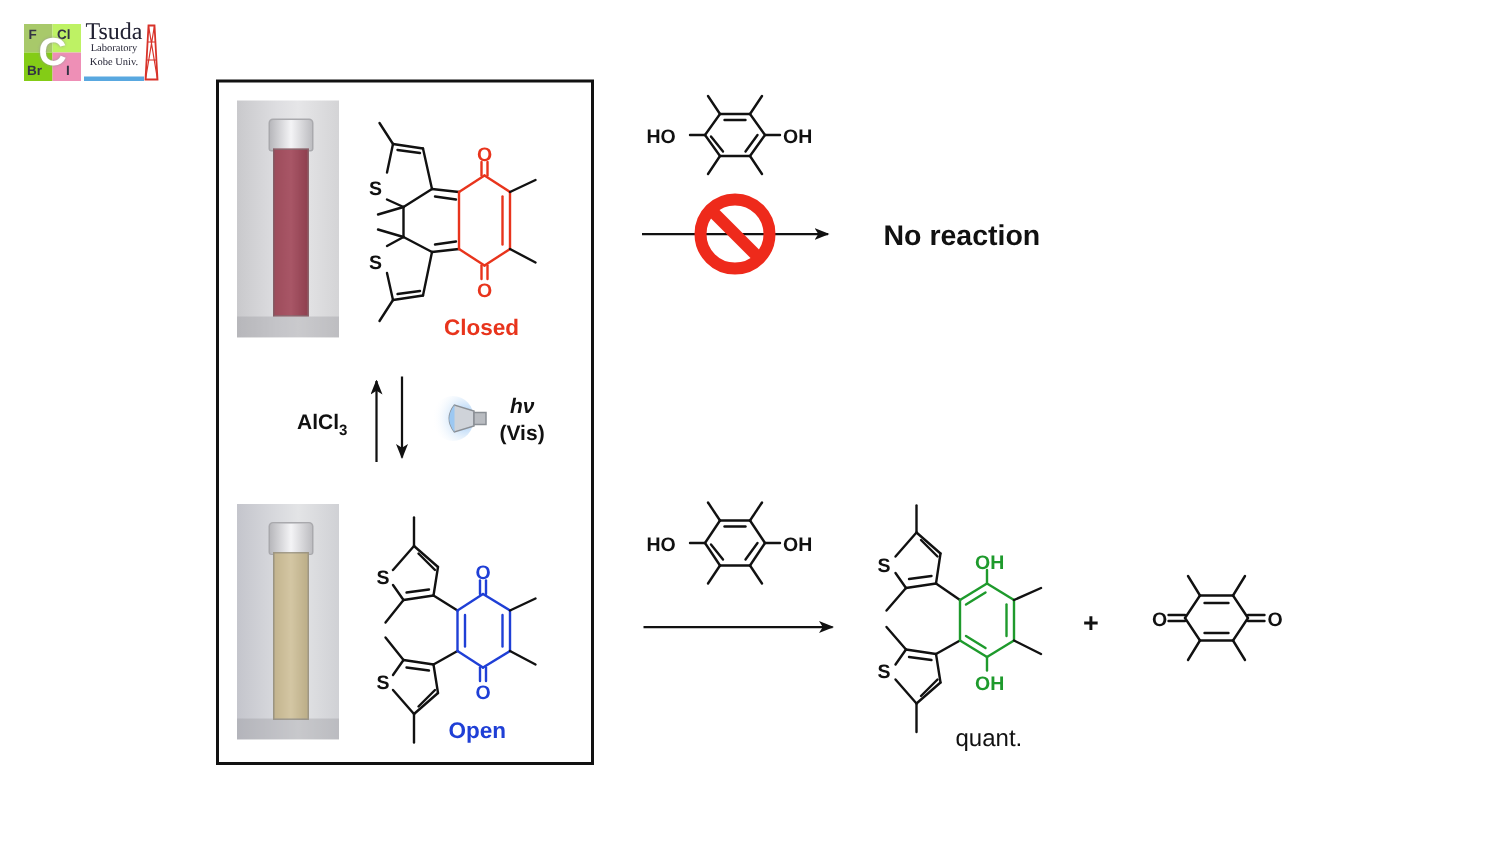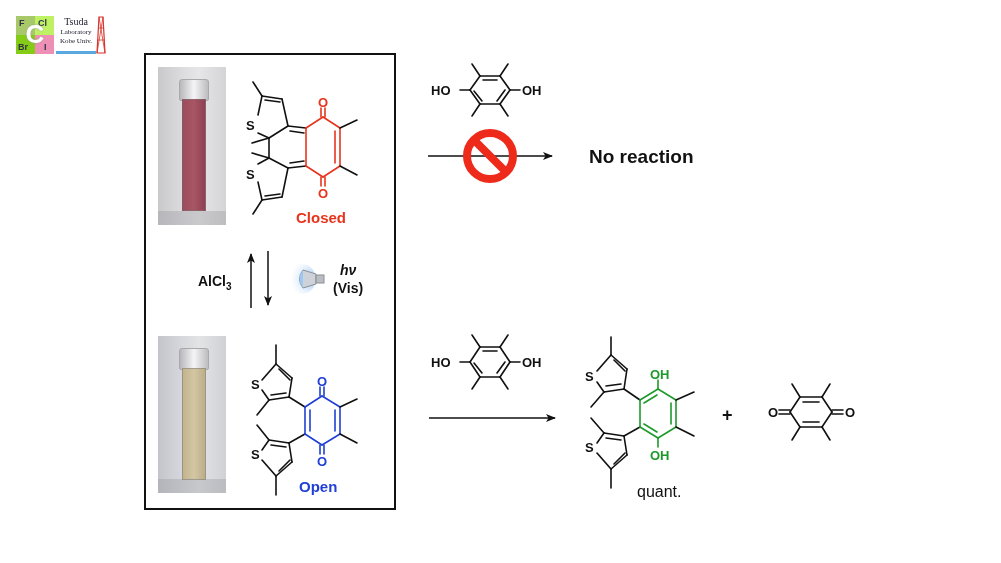--- a/index.html
+++ b/index.html
@@ -4,21 +4,21 @@
 <style>
   html, body { margin:0; padding:0; background:#ffffff; }
   body { width:1001px; height:563px; position:relative; overflow:hidden;
          font-family:"Liberation Sans", sans-serif; }
   .abs { position:absolute; }
   #logo { left:16px; top:16px; width:90px; height:38px; }
   .logo-grid { position:absolute; left:0; top:0; width:38px; height:38px; }
   .cell { position:absolute; width:19px; height:19px; font-size:9px; font-weight:bold; color:#334; }
   .logo-text { position:absolute; left:40px; top:0; width:40px; height:38px; background:#fff;
                font-family:"Liberation Serif", serif; font-size:7px; color:#223; line-height:9px; text-align:center; }
-  .logo-text .t1 { font-size:10px; line-height:12px; }
+  .logo-text .t1 { font-size:16px; line-height:12px; }
   .logo-bar { position:absolute; left:40px; bottom:0; width:40px; height:3px; background:#59a8e0; }
   .tower { position:absolute; left:80px; top:0; width:10px; height:38px; }
   #box { left:144px; top:53px; width:252px; height:457px; border:2px solid #111; box-sizing:border-box; }
   .photo { position:absolute; overflow:hidden; }
   #photo-closed { left:158px; top:67px; width:68px; height:158px;
      background:linear-gradient(90deg,#c9c9cc 0%,#dedee1 40%,#e6e6e8 60%,#d4d4d6 100%); }
   #photo-open { left:158px; top:336px; width:68px; height:157px;
      background:linear-gradient(90deg,#c4c5cc 0%,#d9dade 40%,#e3e4e6 60%,#d0d1d5 100%); }
   .vial-body { position:absolute; left:24px; width:22px; border:1px solid rgba(120,120,120,0.5); }
   .vial-cap { position:absolute; left:21px; width:28px; height:20px; border-radius:3px 3px 2px 2px;

